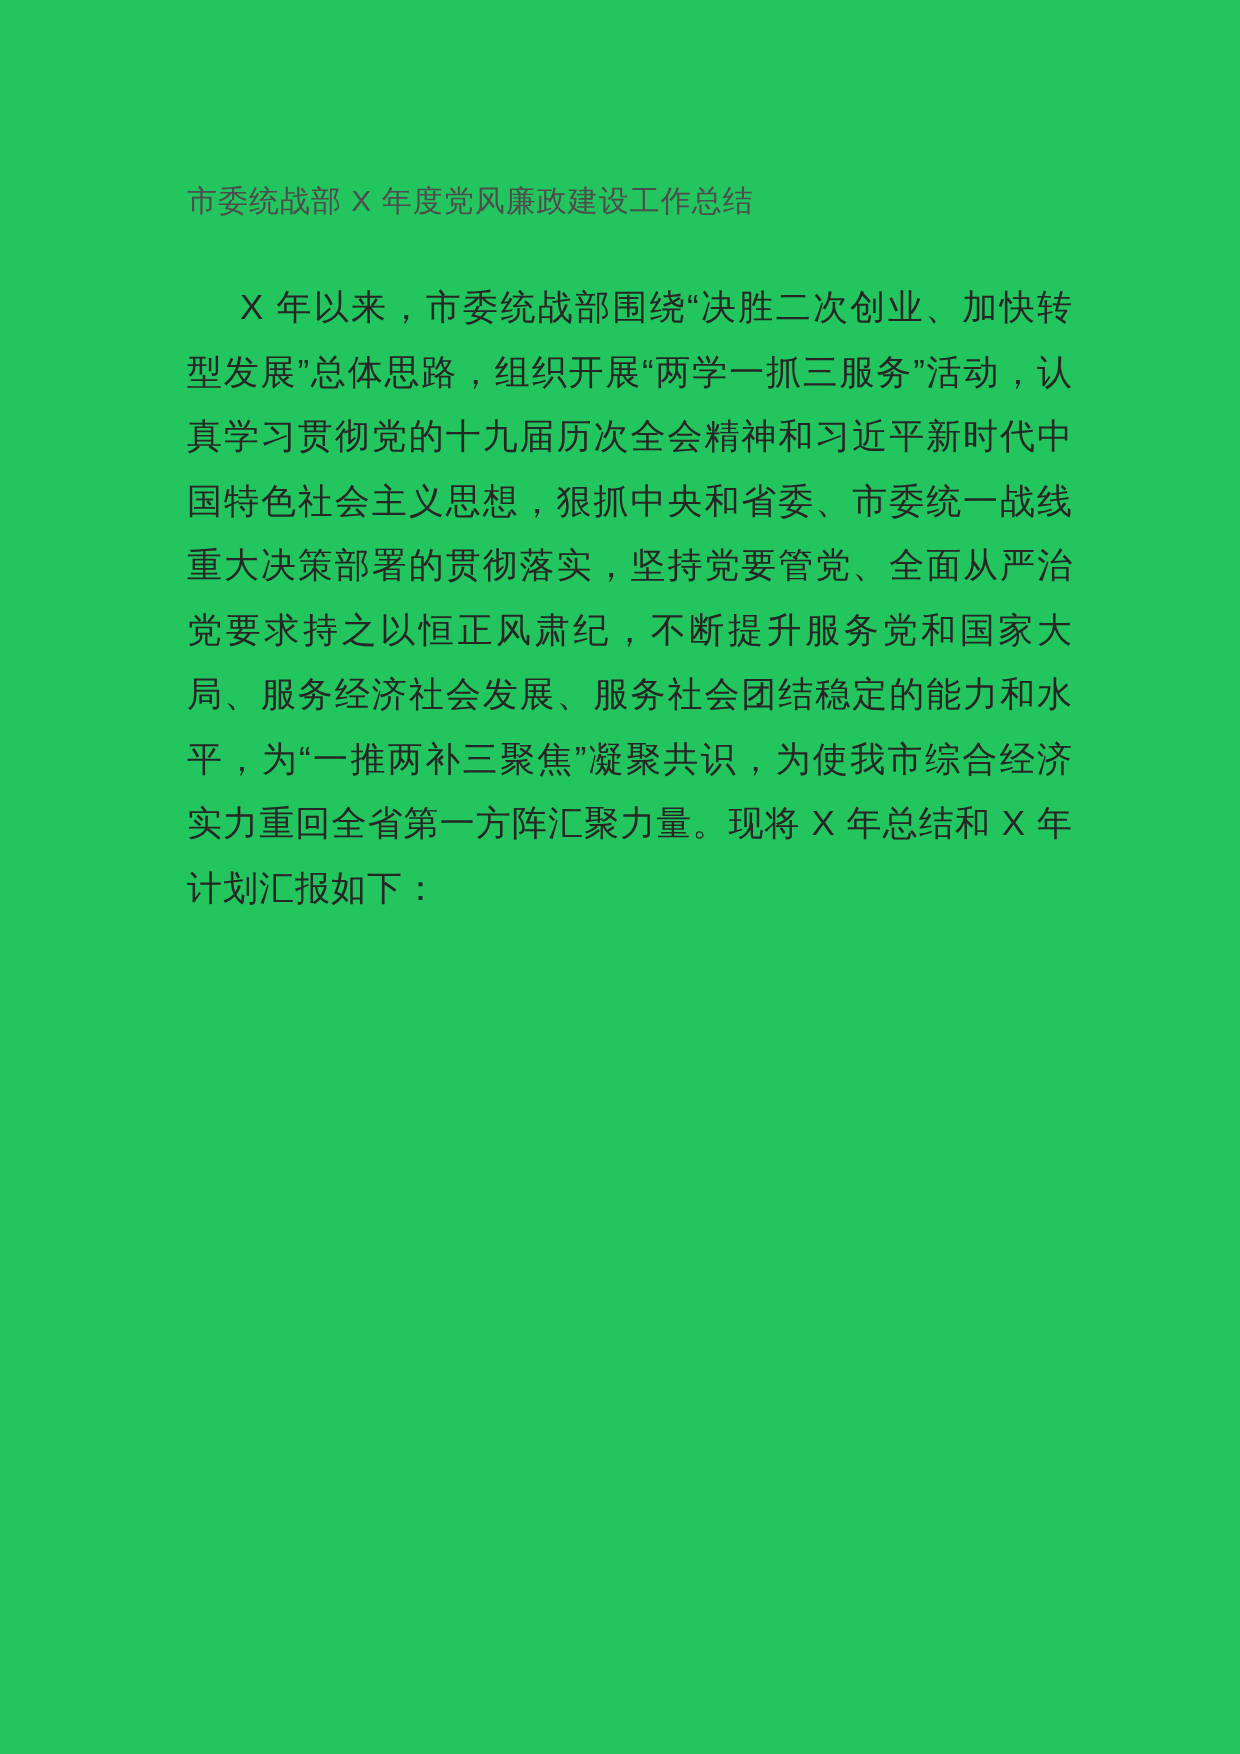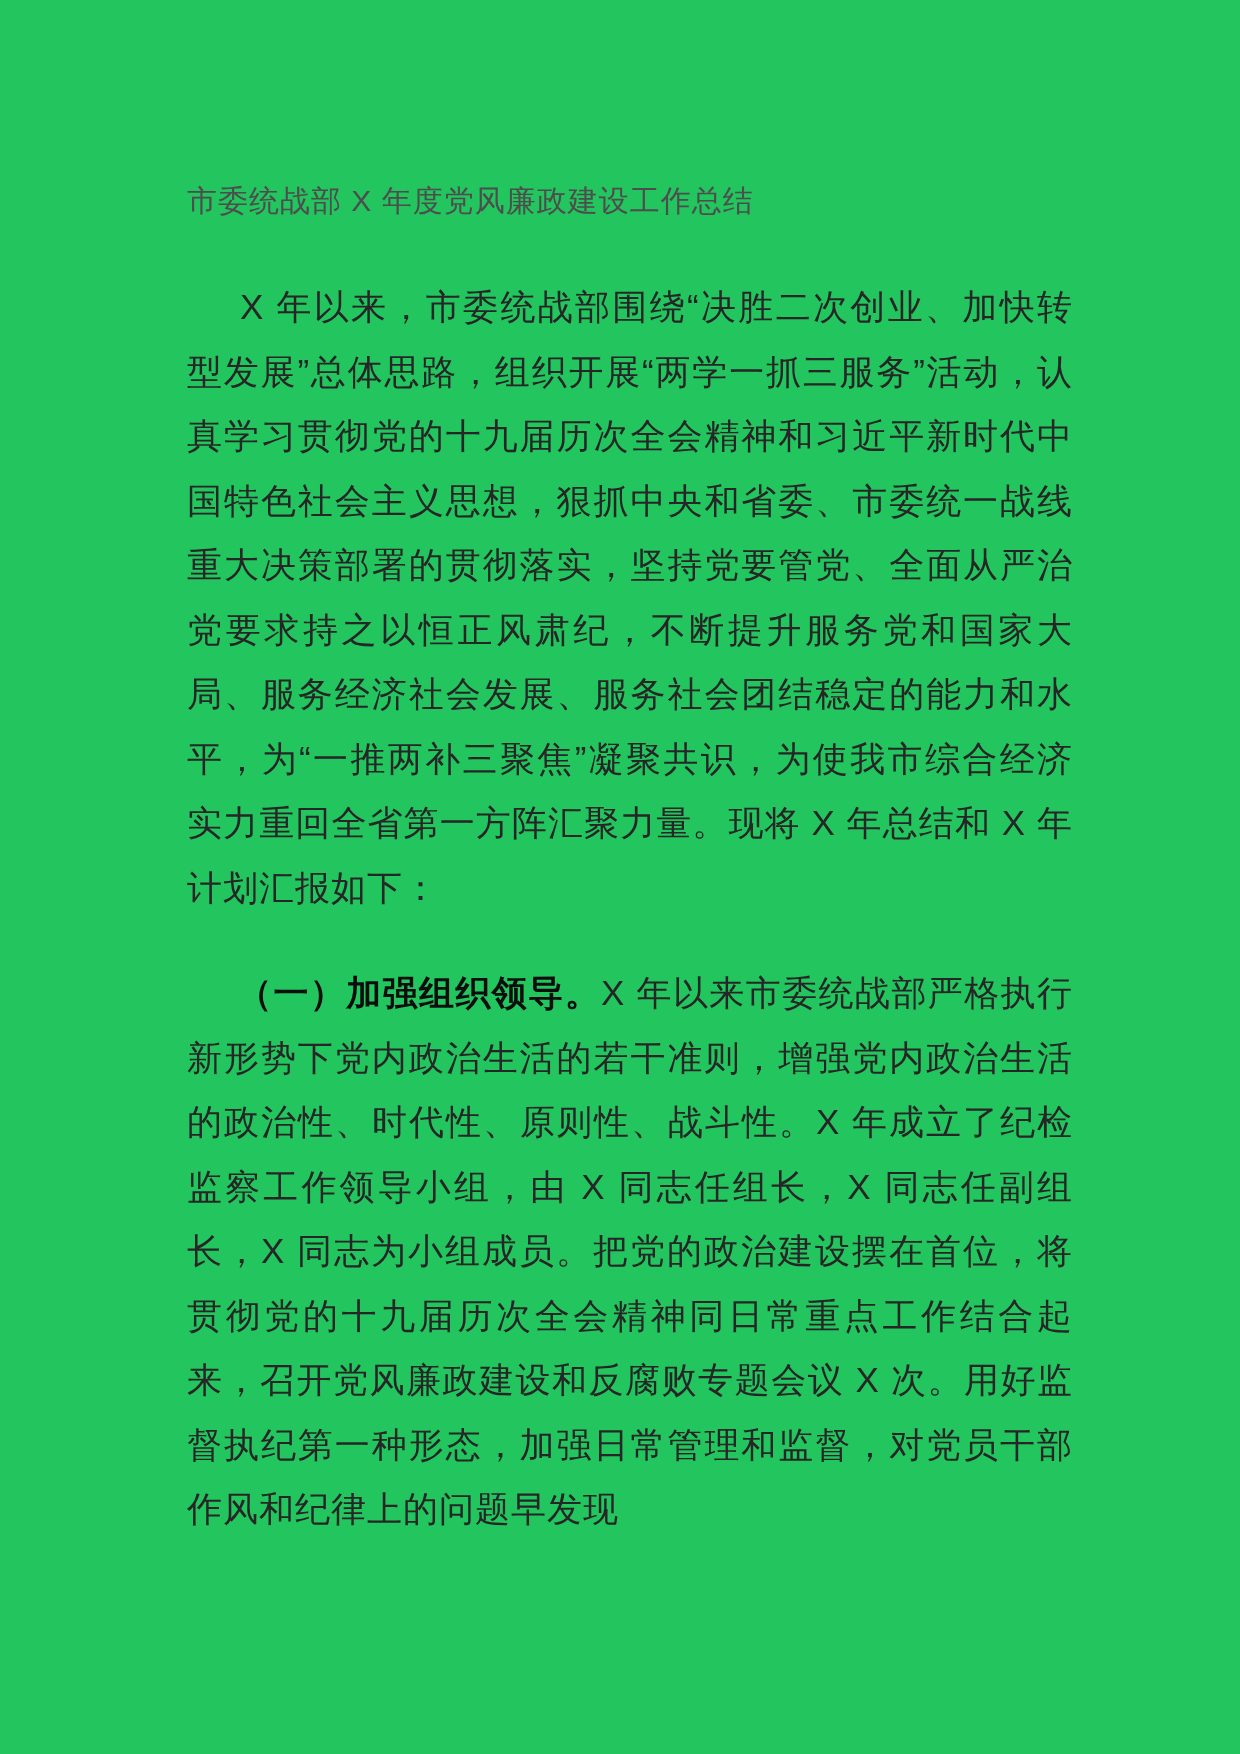--- a/index.html
+++ b/index.html
@@ -66,15 +66,14 @@
 </head>
 <body>
 
 <div class="page">
   <div class="content">
     <h1 class="doc-title">市委统战部 X 年度党风廉政建设工作总结</h1>
 
     <p class="body-para intro-para">X 年以来，市委统战部围绕“决胜二次创业、加快转型发展”总体思路，组织开展“两学一抓三服务”活动，认真学习贯彻党的十九届历次全会精神和习近平新时代中国特色社会主义思想，狠抓中央和省委、市委统一战线重大决策部署的贯彻落实，坚持党要管党、全面从严治党要求持之以恒正风肃纪，不断提升服务党和国家大局、服务经济社会发展、服务社会团结稳定的能力和水平，为“一推两补三聚焦”凝聚共识，为使我市综合经济实力重回全省第一方阵汇聚力量。现将 X 年总结和 X 年计划汇报如下：</p>
 
 
-    <p class="body-para subsection-para"><span class="subsection-lead">（一）加强组织领导。</span><span>X 年以来市委统战部严格执行新形势下党内政治生活的若干准则，增强党内政治生活的政治性、时代性、原则性、战斗性。X 年成立了纪检监察工作领导小组，由 X 同志任组长，X 同志任副组长，X 同志为小组成员。把党的政治建设摆在首位，将贯彻党的十九届历次全会精神同日常重点工作结合起来，召开党风廉政建设和反腐败专题会议 X 次。用好监督执纪第一种形态，加强日常管理和监督，对党员干部作风和纪律上的问题早发现</span></p>
   </div>
 </div>
 
 </body></html>

